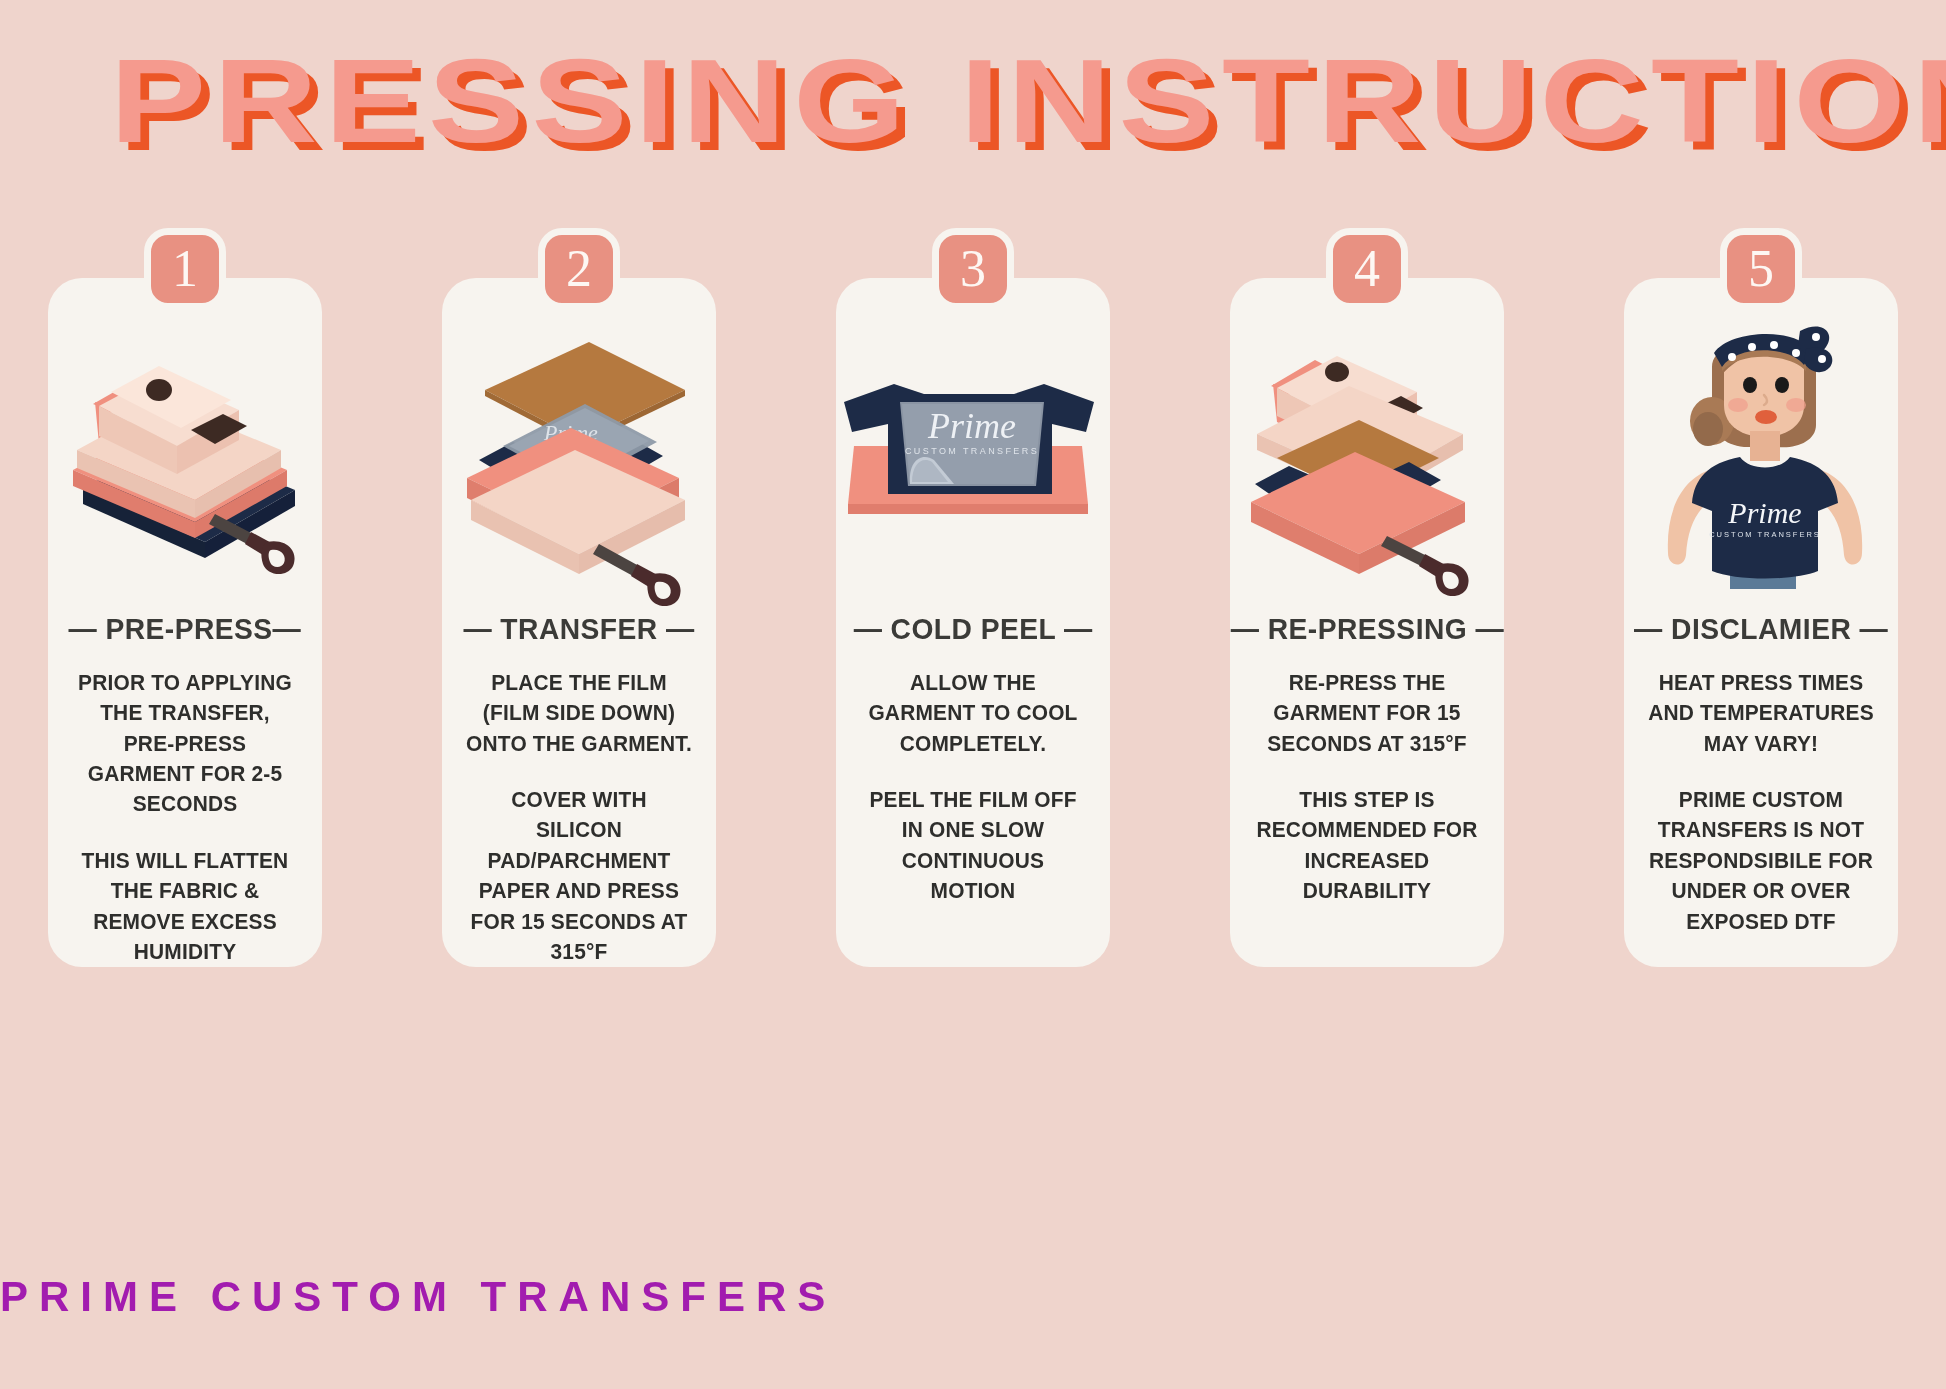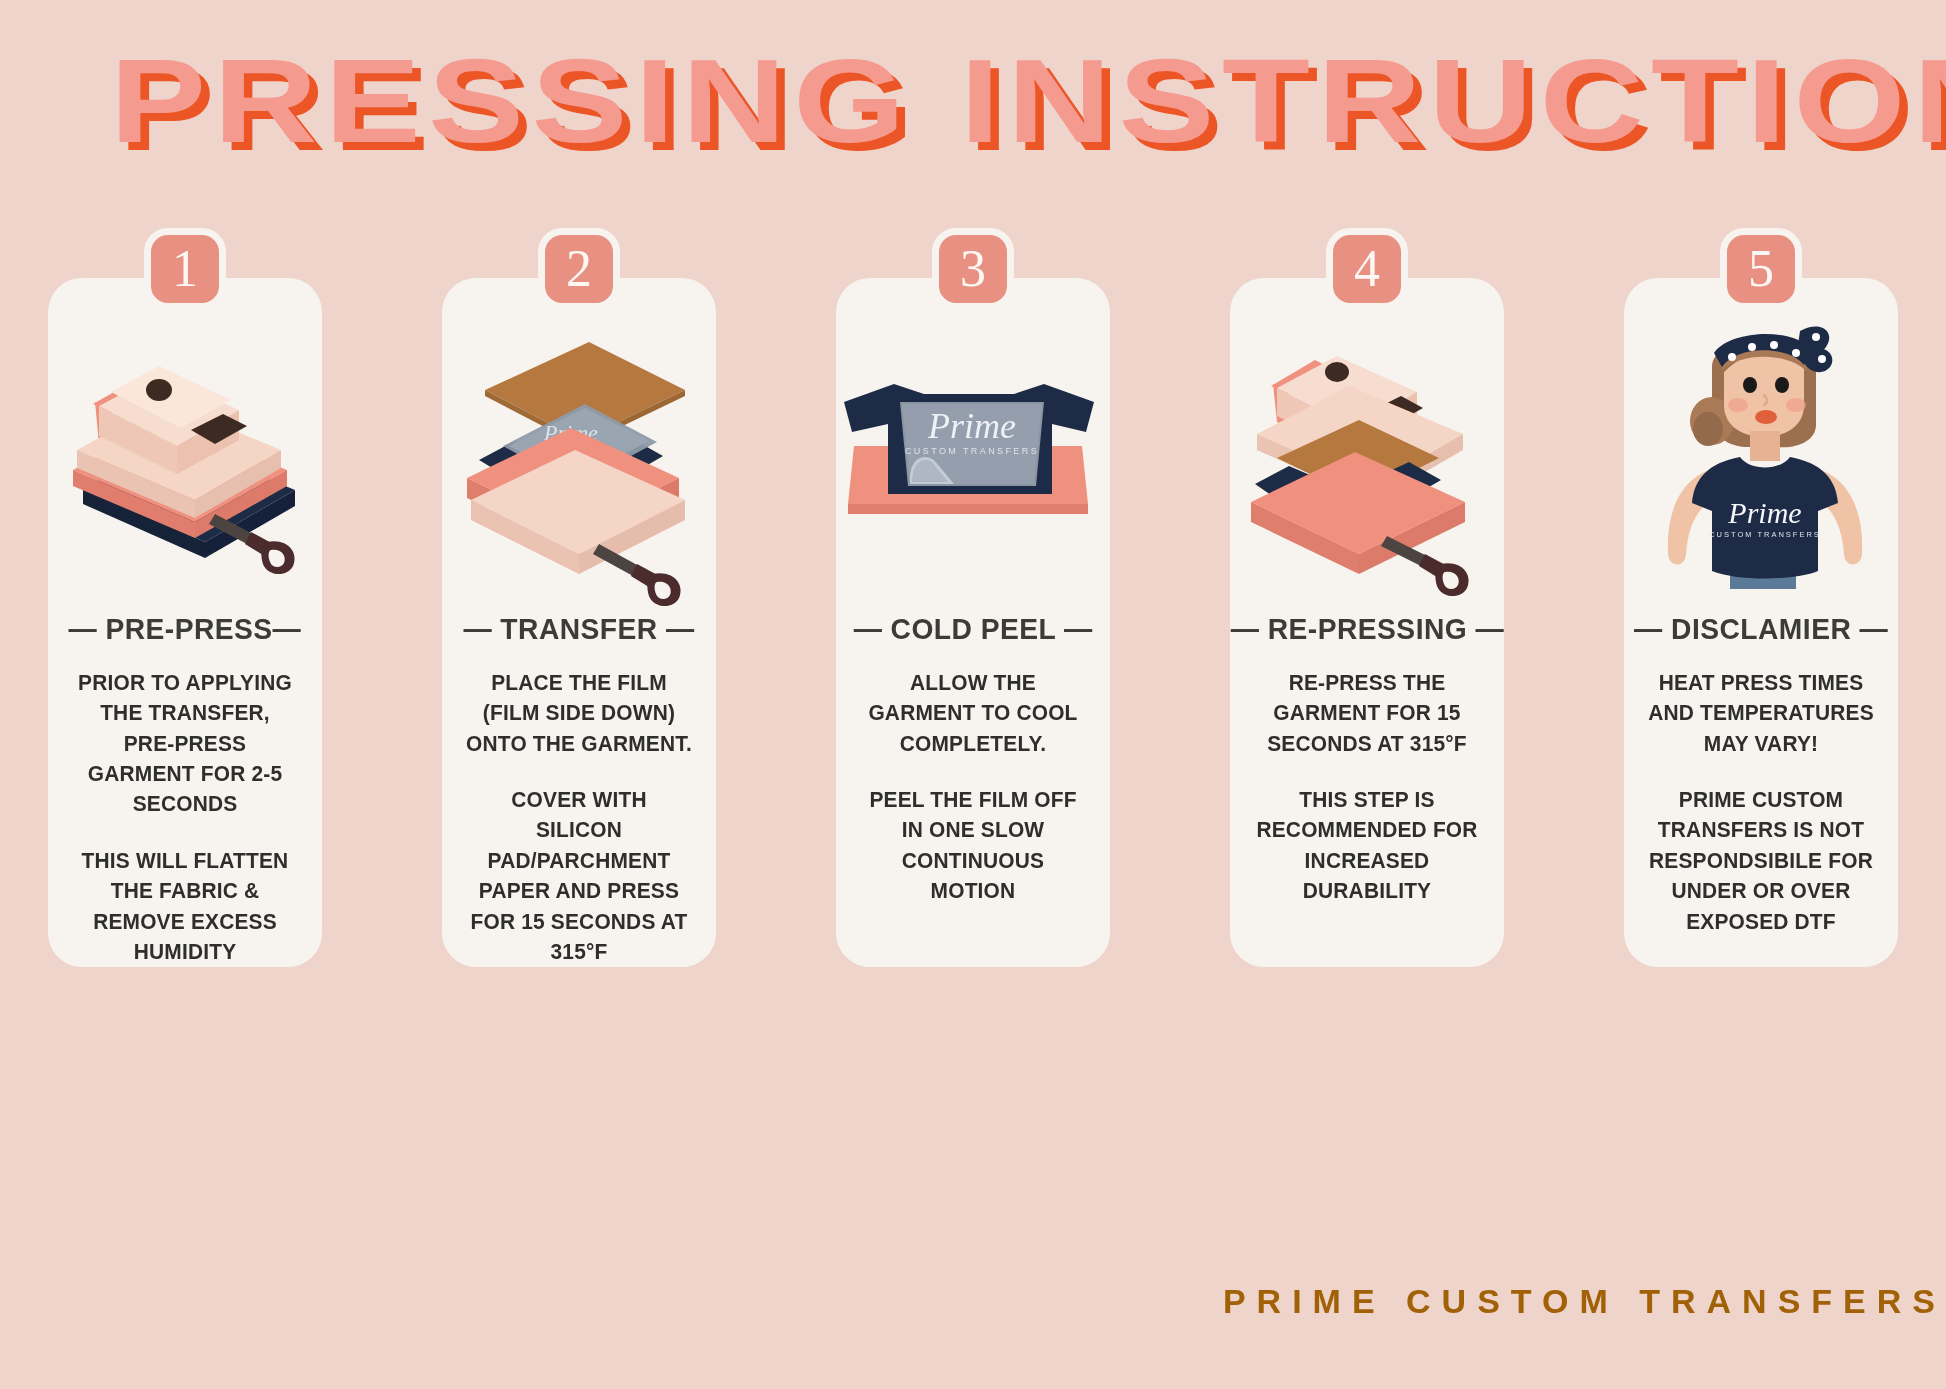--- a/index.html
+++ b/index.html
@@ -132,26 +132,26 @@
     transform: scaleX(0.95);
   }
   .body-block + .body-block { margin-top: 26px; }
 
   
   .footer {
     position: absolute;
     bottom: 68px;
     left: 0;
     width: 100%;
-    text-align: right;
+    text-align: left;
     font-family: "Liberation Sans Narrow", "Liberation Sans", sans-serif;
     font-weight: 700;
-    font-size: 34px;
+    font-size: 42px;
     letter-spacing: 11px;
-    color: #a16207;
+    color: #a21caf;
   }
 </style>
 </head>
 <body>
 
 <div class="title-wrap">
   <div class="title">
     <span class="shadow">PRESSING INSTRUCTIONS</span>
     <span class="front">PRESSING INSTRUCTIONS</span>
   </div>

